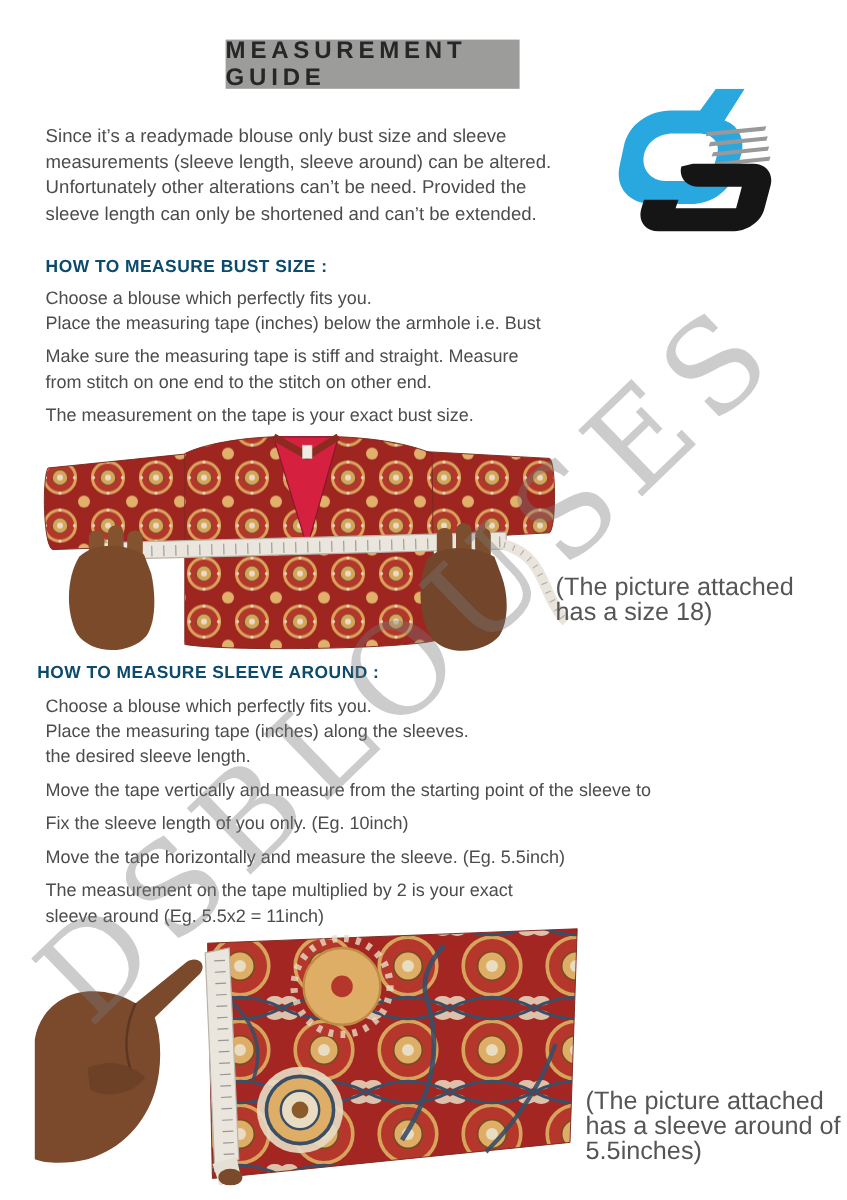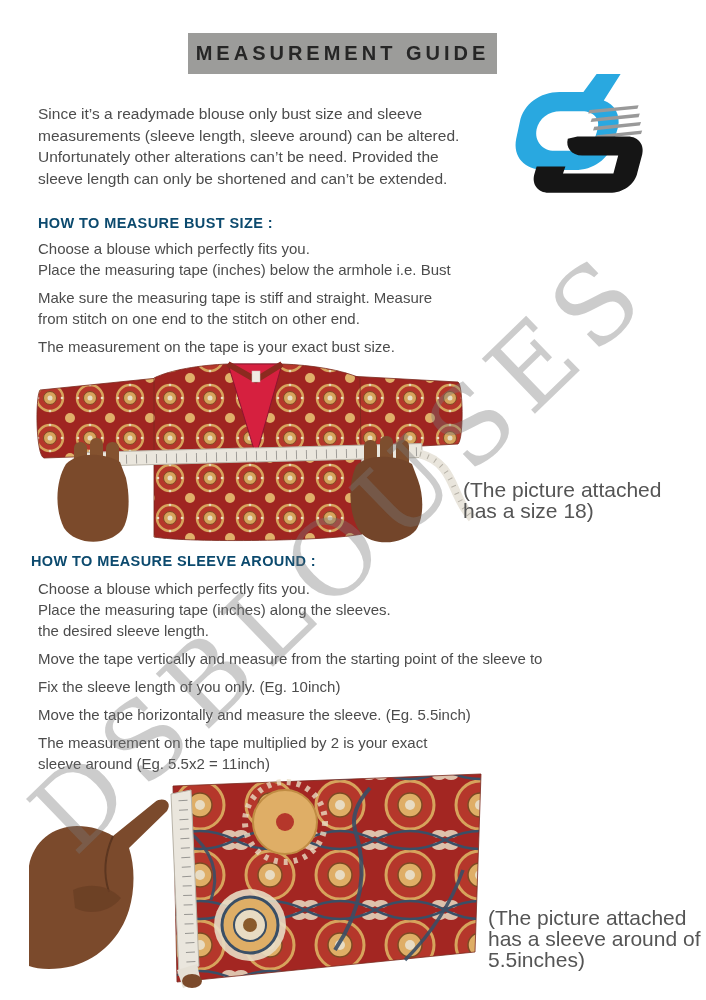--- a/index.html
+++ b/index.html
@@ -1,21 +1,21 @@
 <!DOCTYPE html>
 <html><head>
 <meta charset="utf-8">
 <style>
   html,body{margin:0;padding:0;background:#fff;}
   #page{position:relative;width:706px;height:1000px;background:#fff;overflow:hidden;
         font-family:"Liberation Sans",sans-serif;}
   .abs{position:absolute;}
 
   
-  .header-bar{left:188px;top:33px;width:309px;height:41px;background:#9c9c9a;
+  .header-bar{left:188px;top:33px;width:245px;height:41px;background:#9c9c9a;
               display:flex;align-items:center;justify-content:center;z-index:2;}
   .header-title{font-weight:bold;font-size:20px;letter-spacing:4px;color:#262626;}
 
   
   .logo{left:502px;top:74px;width:146px;height:120px;z-index:2;}
 
   
   .intro{left:38px;top:103px;width:472px;font-size:15.5px;line-height:21.5px;
          color:#4c4c4c;z-index:2;}
 

